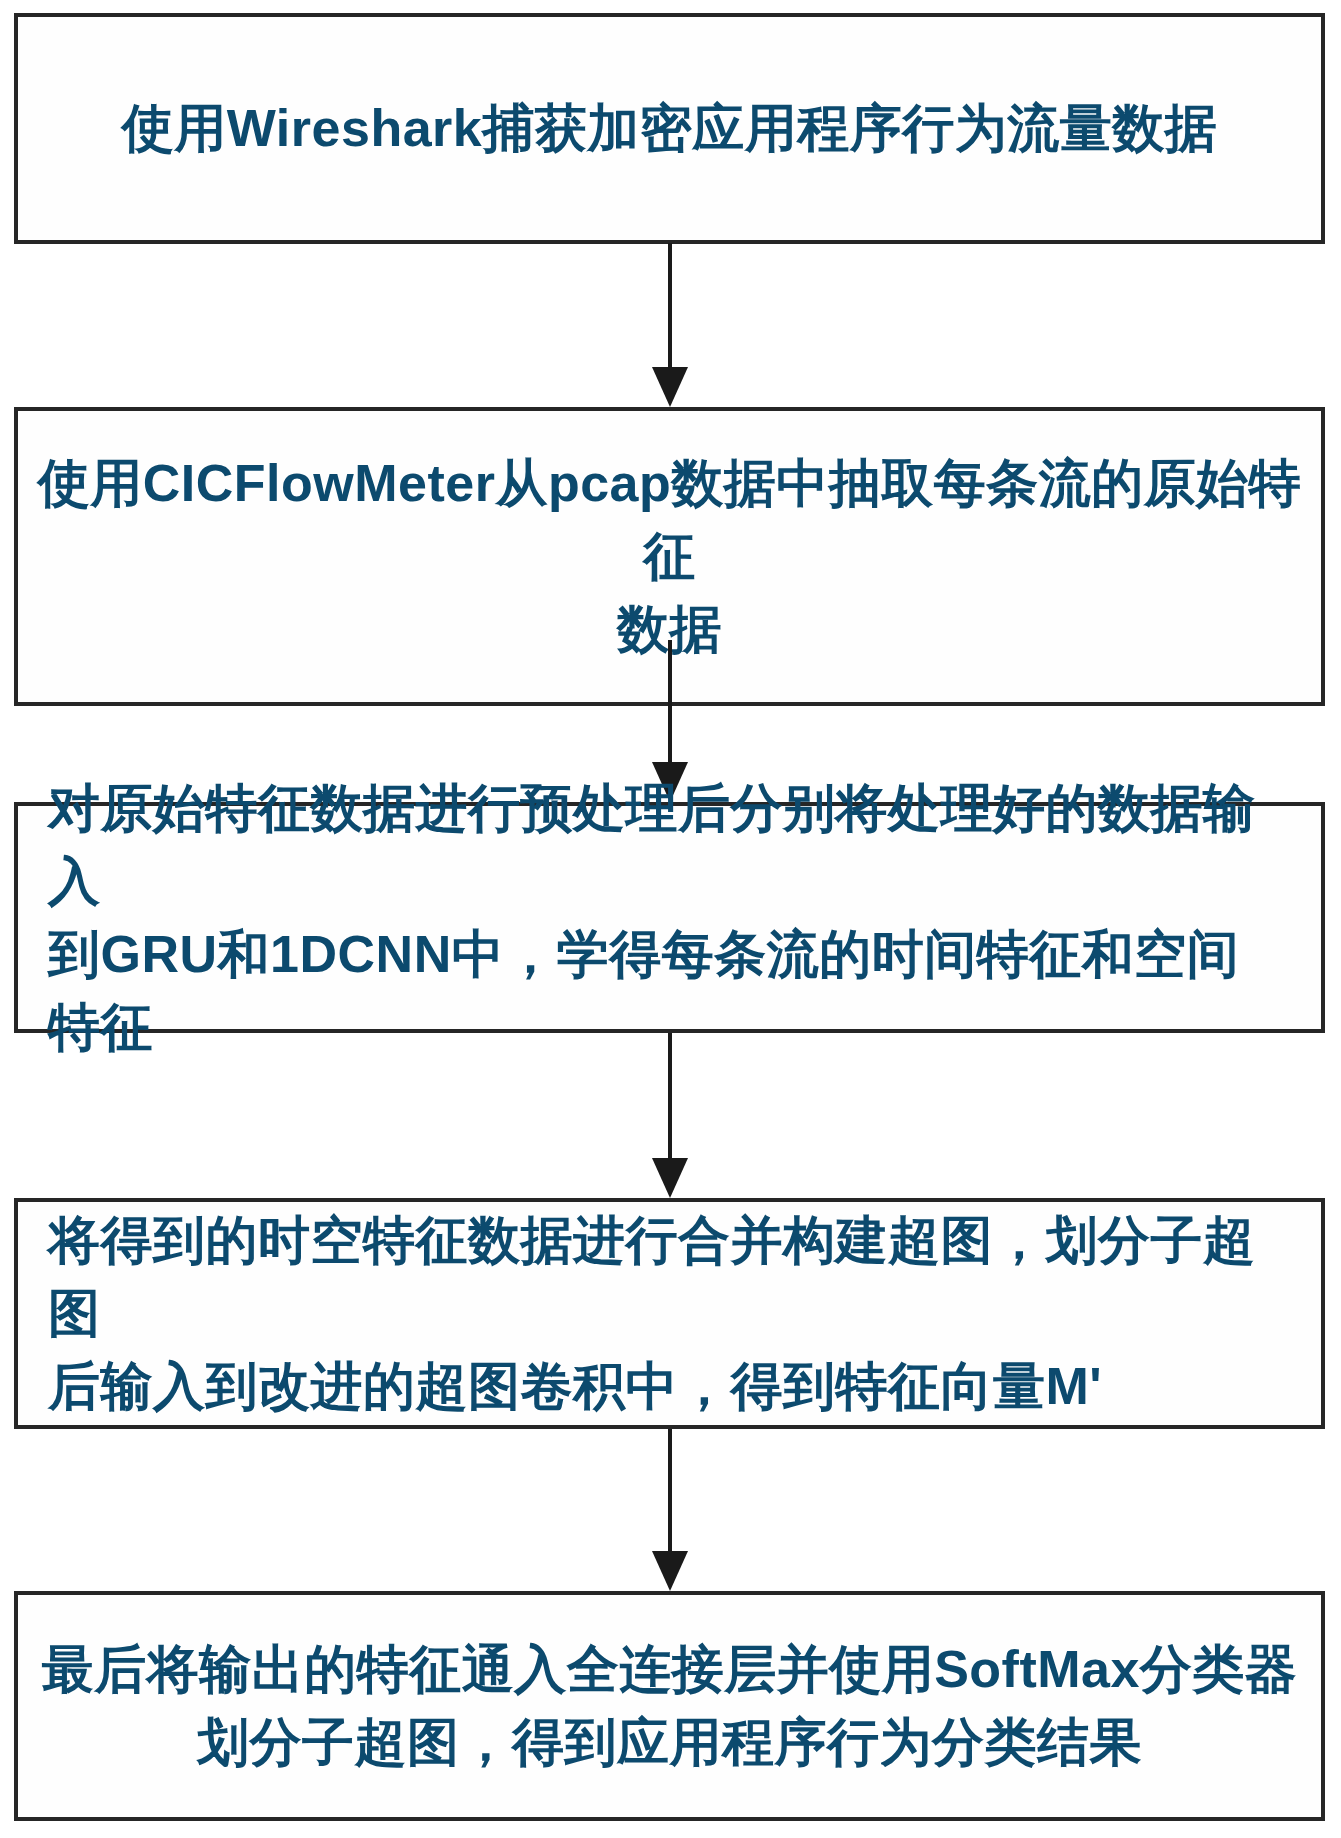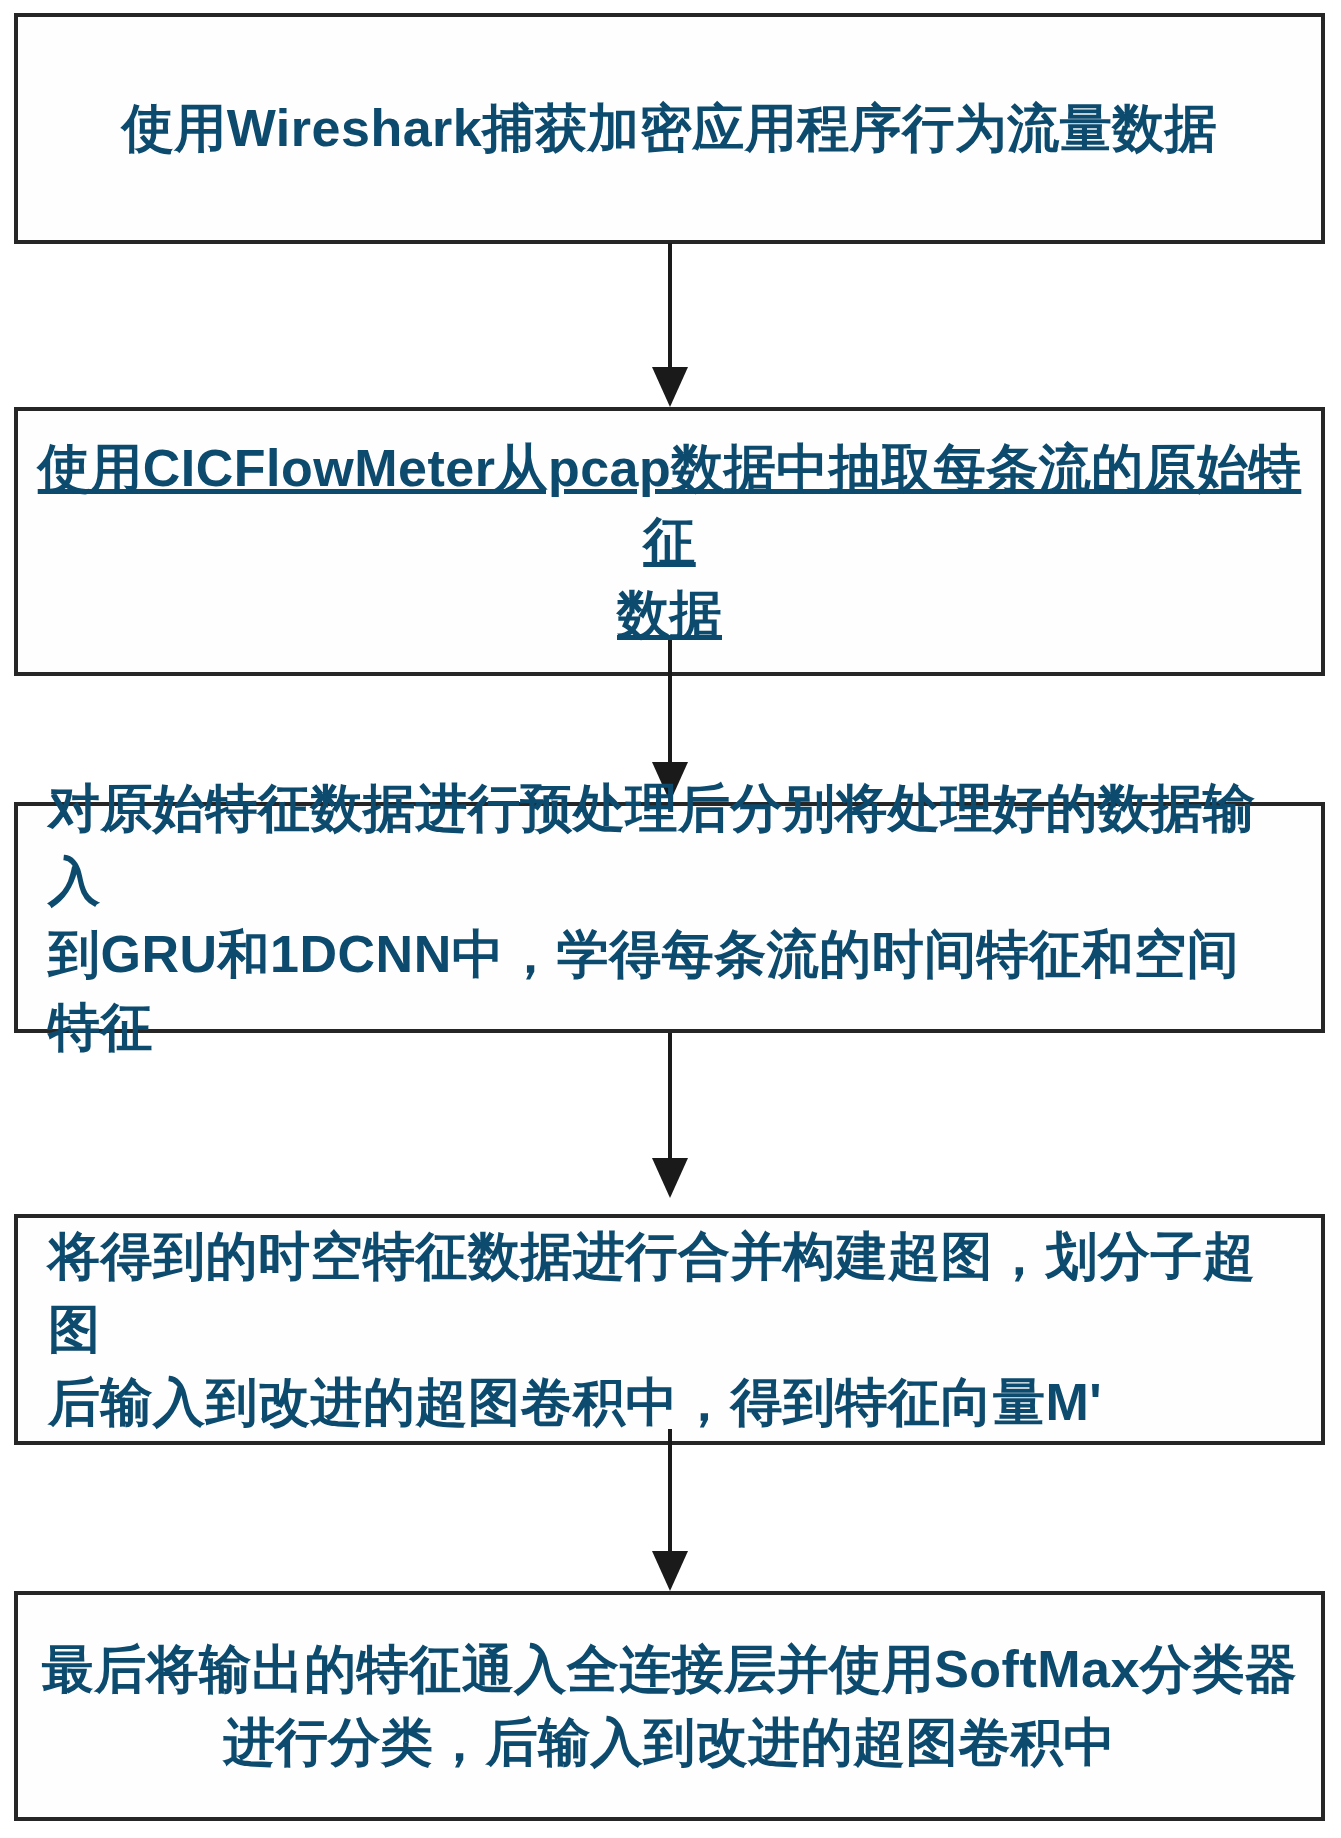--- a/index.html
+++ b/index.html
@@ -27,23 +27,23 @@
     justify-content: center;
     color: #0c4a6e;
     font-size: 52px;
     line-height: 73px;
     font-weight: 600;
     letter-spacing: 0.5px;
   }
   .flow-box.center { text-align: center; padding: 0 10px; }
   .flow-box.left   { text-align: left;   padding: 0 30px; }
   .box1 { top: 13px;   height: 231px; }
-  .box2 { top: 407px;  height: 269px; text-decoration: underline; }
+  .box2 { top: 407px;  height: 299px; }
   .box3 { top: 802px;  height: 231px; }
-  .box4 { top: 1198px; height: 231px; margin-top: 16px; }
+  .box4 { top: 1198px; height: 231px; }
   .box5 { top: 1591px; height: 230px; align-items: center; }
   .arrow {
     position: absolute;
     left: 650px;
     width: 40px;
     display: flex;
     flex-direction: column;
     align-items: center;
   }
   .arrow-line {
@@ -103,16 +103,16 @@
     <span class="line">后输入到改进的超图卷积中，得到特征向量M'</span>
   </div>
 
   <div class="arrow a4">
     <div class="arrow-line"></div>
     <div class="arrow-head"></div>
   </div>
 
   <div class="flow-box box5 center">
     <span class="line">最后将输出的特征通入全连接层并使用SoftMax分类器</span>
-    <span class="line">进行分类，后输入到改进的超图卷积中</span>
+    <span class="line">划分子超图，得到应用程序行为分类结果</span>
   </div>
 
 </div>
 
 </body></html>

